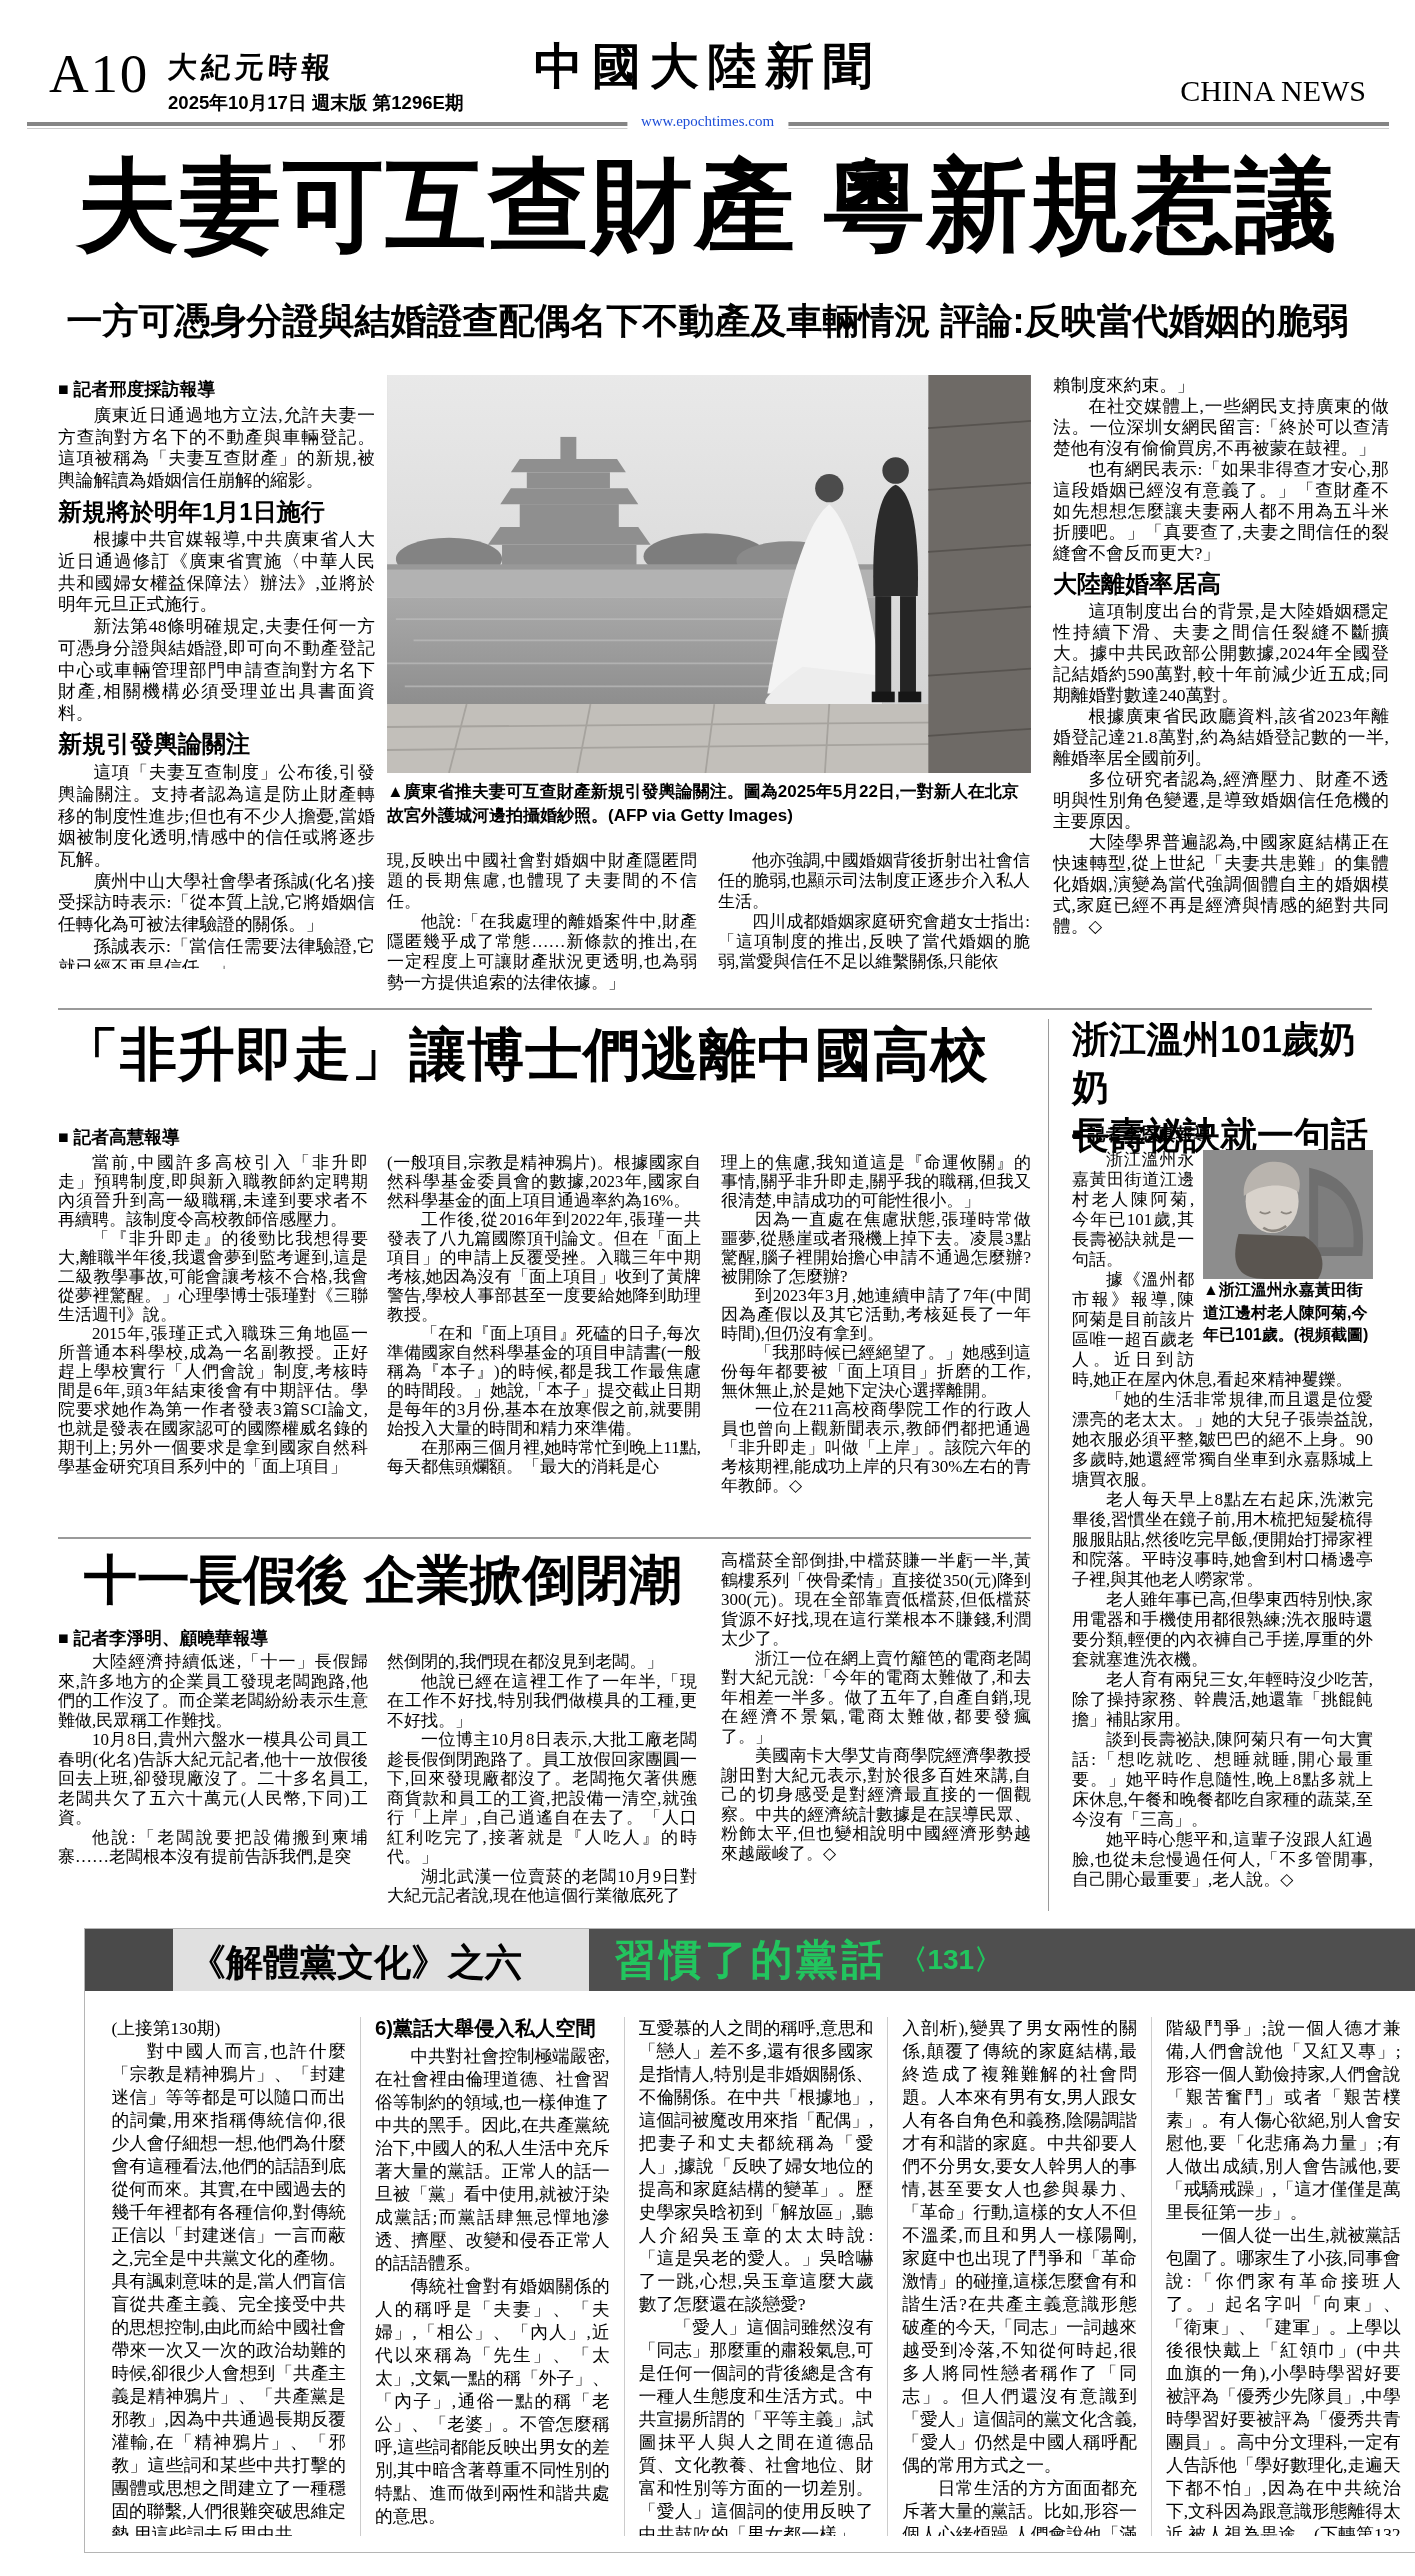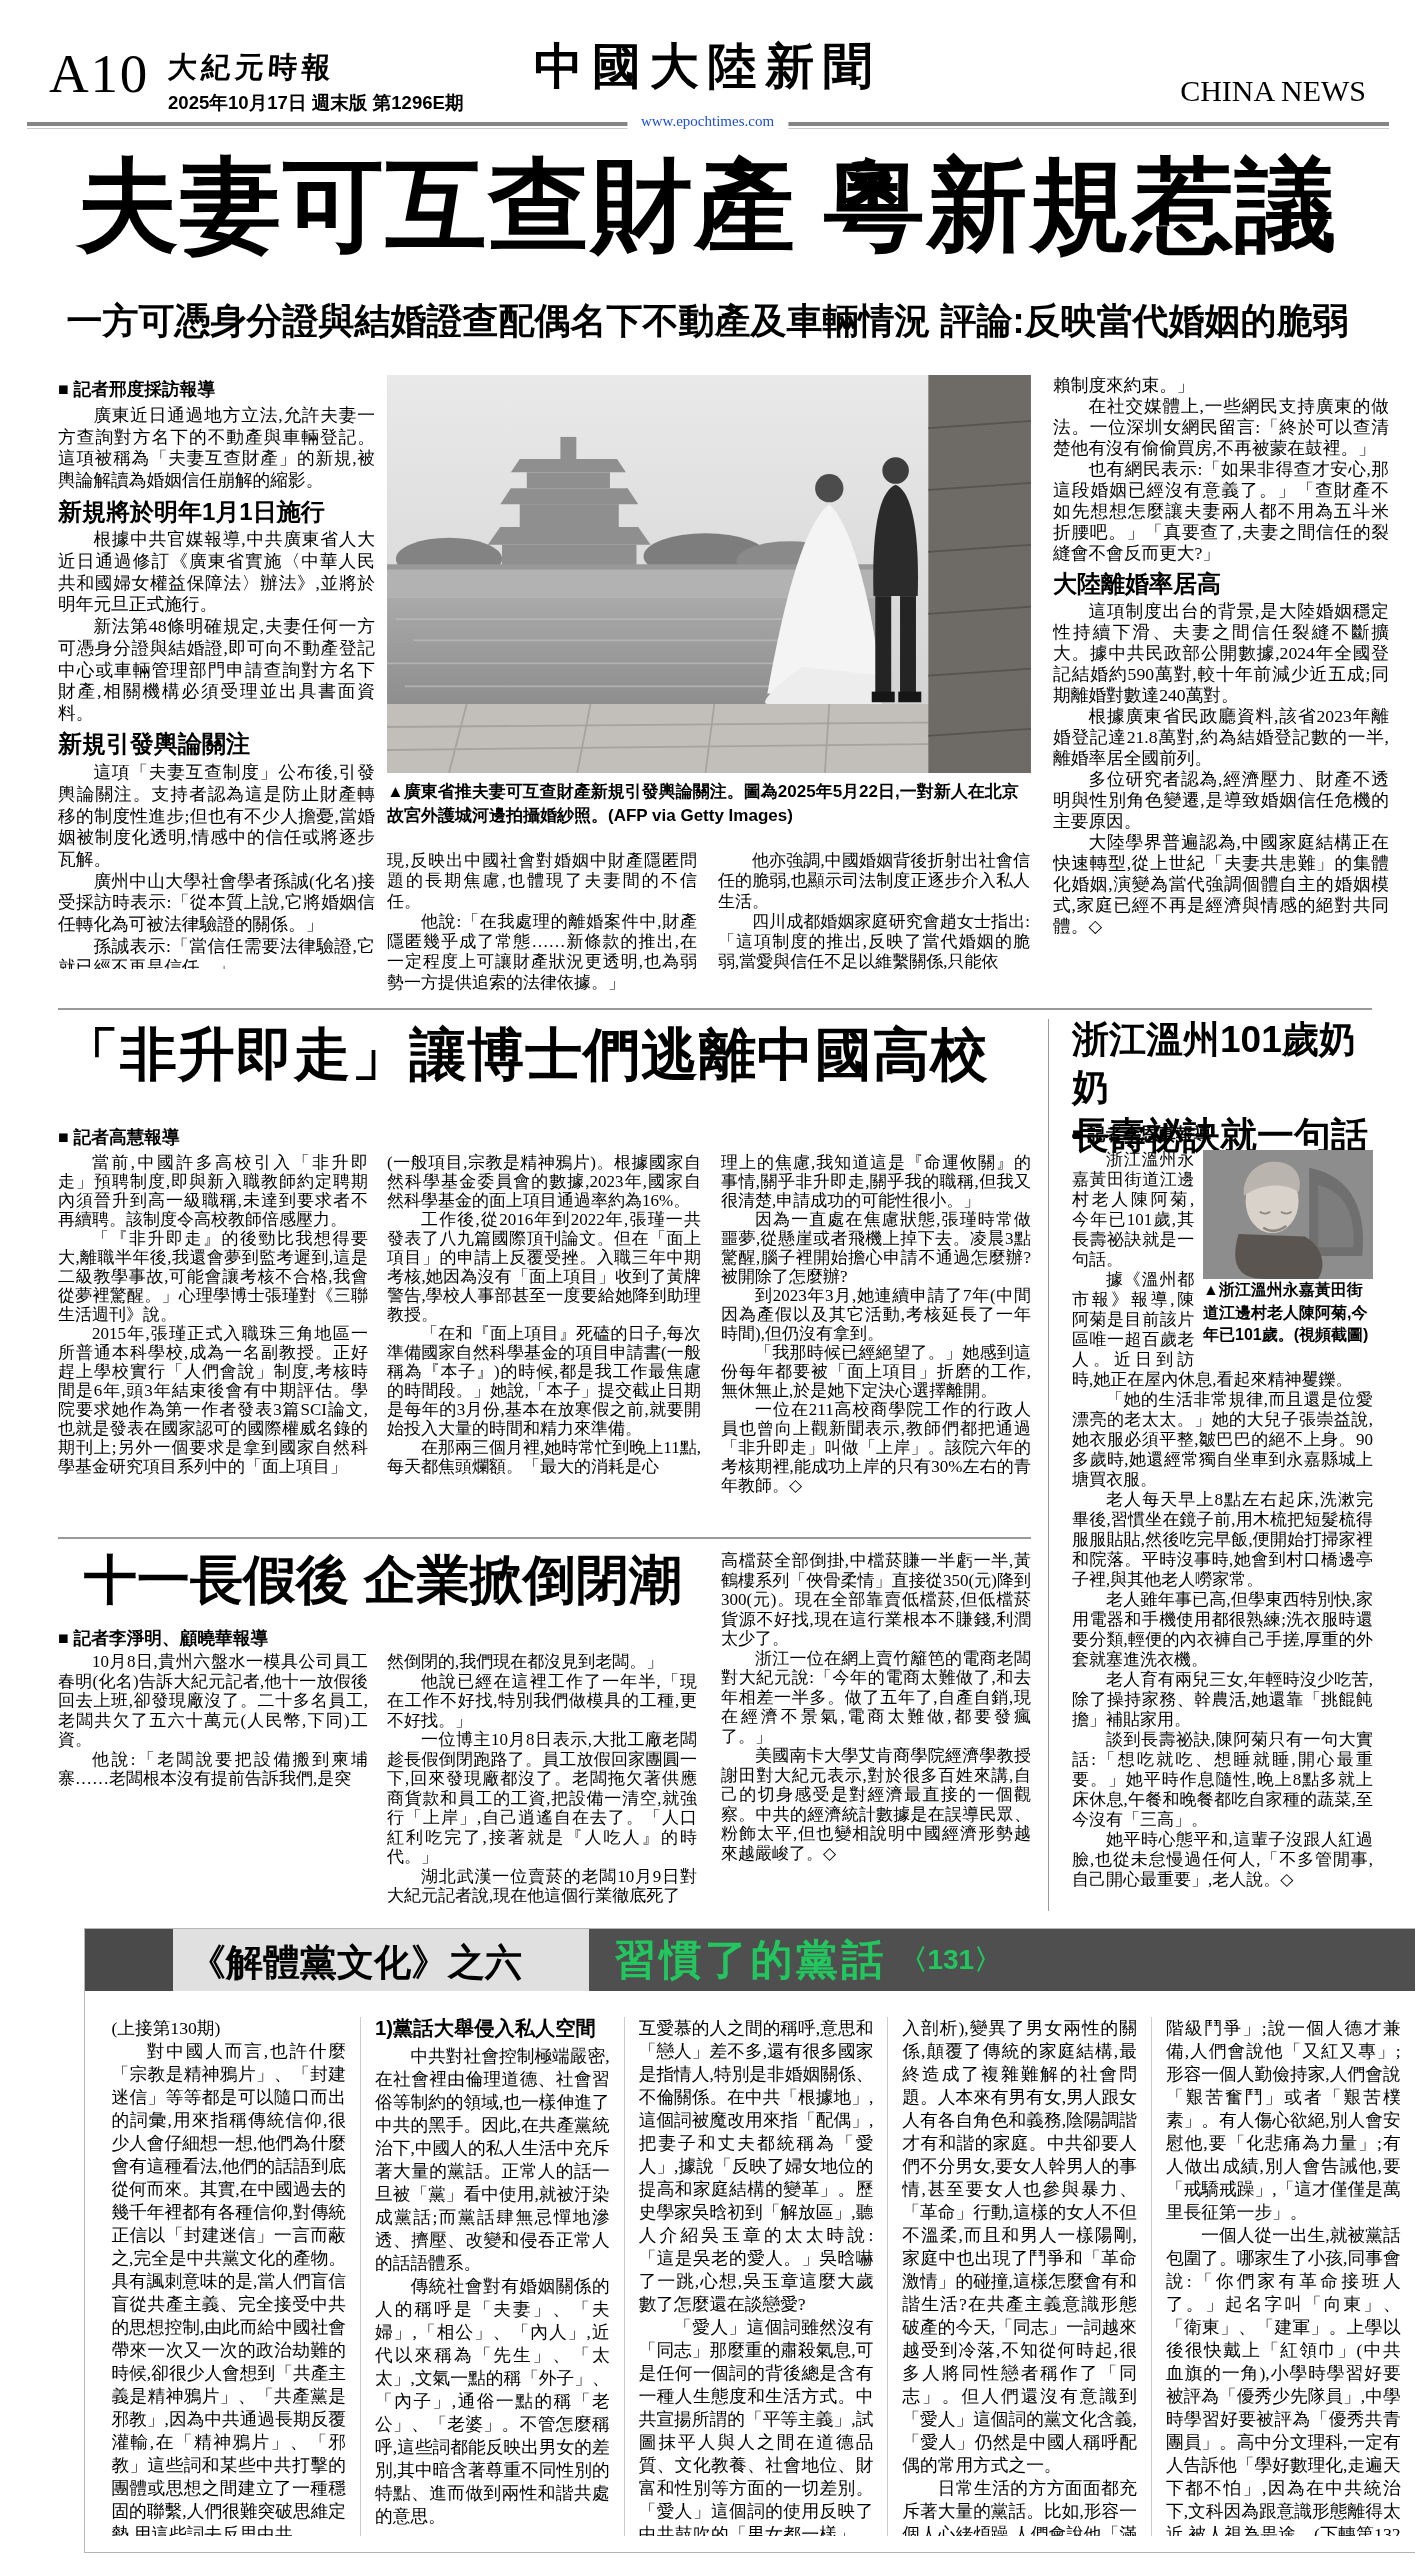--- a/index.html
+++ b/index.html
@@ -263,20 +263,21 @@
       
     <p class="blk blk-p">浙江溫州永嘉黃田街道江邊村老人陳阿菊,今年已101歲,其長壽祕訣就是一句話。</p><p class="blk blk-p">據《溫州都市報》報導,陳阿菊是目前該片區唯一超百歲老人。近日到訪時,她正在屋內休息,看起來精神矍鑠。</p><p class="blk blk-p">「她的生活非常規律,而且還是位愛漂亮的老太太。」她的大兒子張崇益說,她衣服必須平整,皺巴巴的絕不上身。90多歲時,她還經常獨自坐車到永嘉縣城上塘買衣服。</p><p class="blk blk-p">老人每天早上8點左右起床,洗漱完畢後,習慣坐在鏡子前,用木梳把短髮梳得服服貼貼,然後吃完早飯,便開始打掃家裡和院落。平時沒事時,她會到村口橋邊亭子裡,與其他老人嘮家常。</p><p class="blk blk-p">老人雖年事已高,但學東西特別快,家用電器和手機使用都很熟練;洗衣服時還要分類,輕便的內衣褲自己手搓,厚重的外套就塞進洗衣機。</p><p class="blk blk-p">老人育有兩兒三女,年輕時沒少吃苦,除了操持家務、幹農活,她還靠「挑餛飩擔」補貼家用。</p><p class="blk blk-p">談到長壽祕訣,陳阿菊只有一句大實話:「想吃就吃、想睡就睡,開心最重要。」她平時作息隨性,晚上8點多就上床休息,午餐和晚餐都吃自家種的蔬菜,至今沒有「三高」。</p><p class="blk blk-p">她平時心態平和,這輩子沒跟人紅過臉,也從未怠慢過任何人,「不多管閒事,自己開心最重要」,老人說。◇</p></span>
   </div>
 
   <div class="hrule" style="left:58px;top:1537px;width:973px;"></div>
 
   <h2 class="cl-headline" style="margin:0;">十一長假後 企業掀倒閉潮</h2>
   <div class="byline" style="left:58px;top:1626px;">■ 記者李淨明、顧曉華報導</div>
   <div class="col cl-col" style="left:58px;top:1652px;width:310px;height:258px;">
 
+  <p class="blk blk-p">大陸經濟持續低迷,「十一」長假歸來,許多地方的企業員工發現老闆跑路,他們的工作沒了。而企業老闆紛紛表示生意難做,民眾稱工作難找。</p>
       <p class="blk blk-p">10月8日,貴州六盤水一模具公司員工春明(化名)告訴大紀元記者,他十一放假後回去上班,卻發現廠沒了。二十多名員工,老闆共欠了五六十萬元(人民幣,下同)工資。</p>
       <p class="blk blk-p">他說:「老闆說要把設備搬到柬埔寨……老闆根本沒有提前告訴我們,是突</p>
     </div>
   <div class="col cl-col" style="left:387px;top:1652px;width:310px;height:258px;">
 
   <p class="blk blk-cont">然倒閉的,我們現在都沒見到老闆。」</p>
       <p class="blk blk-p">他說已經在這裡工作了一年半,「現在工作不好找,特別我們做模具的工種,更不好找。」</p>
       <p class="blk blk-p">一位博主10月8日表示,大批工廠老闆趁長假倒閉跑路了。員工放假回家團圓一下,回來發現廠都沒了。老闆拖欠著供應商貨款和員工的工資,把設備一清空,就強行「上岸」,自己逍遙自在去了。「人口紅利吃完了,接著就是『人吃人』的時代。」</p>
       <p class="blk blk-p">湖北武漢一位賣菸的老闆10月9日對大紀元記者說,現在他這個行業徹底死了</p>
     </div>
@@ -297,21 +298,21 @@
       </div>
     </div>
     <div class="pc-cols">
       <div class="pc-col">
 
       <p class="blk blk-cont">(上接第130期)</p>
           <p class="blk blk-p">對中國人而言,也許什麼「宗教是精神鴉片」、「封建迷信」等等都是可以隨口而出的詞彙,用來指稱傳統信仰,很少人會仔細想一想,他們為什麼會有這種看法,他們的話語到底從何而來。其實,在中國過去的幾千年裡都有各種信仰,對傳統正信以「封建迷信」一言而蔽之,完全是中共黨文化的產物。具有諷刺意味的是,當人們盲信盲從共產主義、完全接受中共的思想控制,由此而給中國社會帶來一次又一次的政治劫難的時候,卻很少人會想到「共產主義是精神鴉片」、「共產黨是邪教」,因為中共通過長期反覆灌輸,在「精神鴉片」、「邪教」這些詞和某些中共打擊的團體或思想之間建立了一種穩固的聯繫,人們很難突破思維定勢,用這些詞去反思中共。</p>
         </div>
       <div class="pc-col">
 
-      <p class="blk blk-h">1)黨話大舉侵入私人空間</p>
+      <p class="blk blk-h">6)黨話大舉侵入私人空間</p>
           <p class="blk blk-p">中共對社會控制極端嚴密,在社會裡由倫理道德、社會習俗等制約的領域,也一樣伸進了中共的黑手。因此,在共產黨統治下,中國人的私人生活中充斥著大量的黨話。正常人的話一旦被「黨」看中使用,就被汙染成黨話;而黨話肆無忌憚地滲透、擠壓、改變和侵吞正常人的話語體系。</p>
           <p class="blk blk-p">傳統社會對有婚姻關係的人的稱呼是「夫妻」、「夫婦」,「相公」、「內人」,近代以來稱為「先生」、「太太」,文氣一點的稱「外子」、「內子」,通俗一點的稱「老公」、「老婆」。不管怎麼稱呼,這些詞都能反映出男女的差別,其中暗含著尊重不同性別的特點、進而做到兩性和諧共處的意思。</p>
         </div>
       <div class="pc-col">
 
       <p class="blk blk-cont">互愛慕的人之間的稱呼,意思和「戀人」差不多,還有很多國家是指情人,特別是非婚姻關係、不倫關係。在中共「根據地」,這個詞被魔改用來指「配偶」,把妻子和丈夫都統稱為「愛人」,據說「反映了婦女地位的提高和家庭結構的變革」。歷史學家吳晗初到「解放區」,聽人介紹吳玉章的太太時說:「這是吳老的愛人。」吳晗嚇了一跳,心想,吳玉章這麼大歲數了怎麼還在談戀愛?</p>
           <p class="blk blk-p">「愛人」這個詞雖然沒有「同志」那麼重的肅殺氣息,可是任何一個詞的背後總是含有一種人生態度和生活方式。中共宣揚所謂的「平等主義」,試圖抹平人與人之間在道德品質、文化教養、社會地位、財富和性別等方面的一切差別。「愛人」這個詞的使用反映了中共鼓吹的「男女都一樣」、「女人半邊天」等觀念(於下章深</p>
         </div>
       <div class="pc-col">
 

